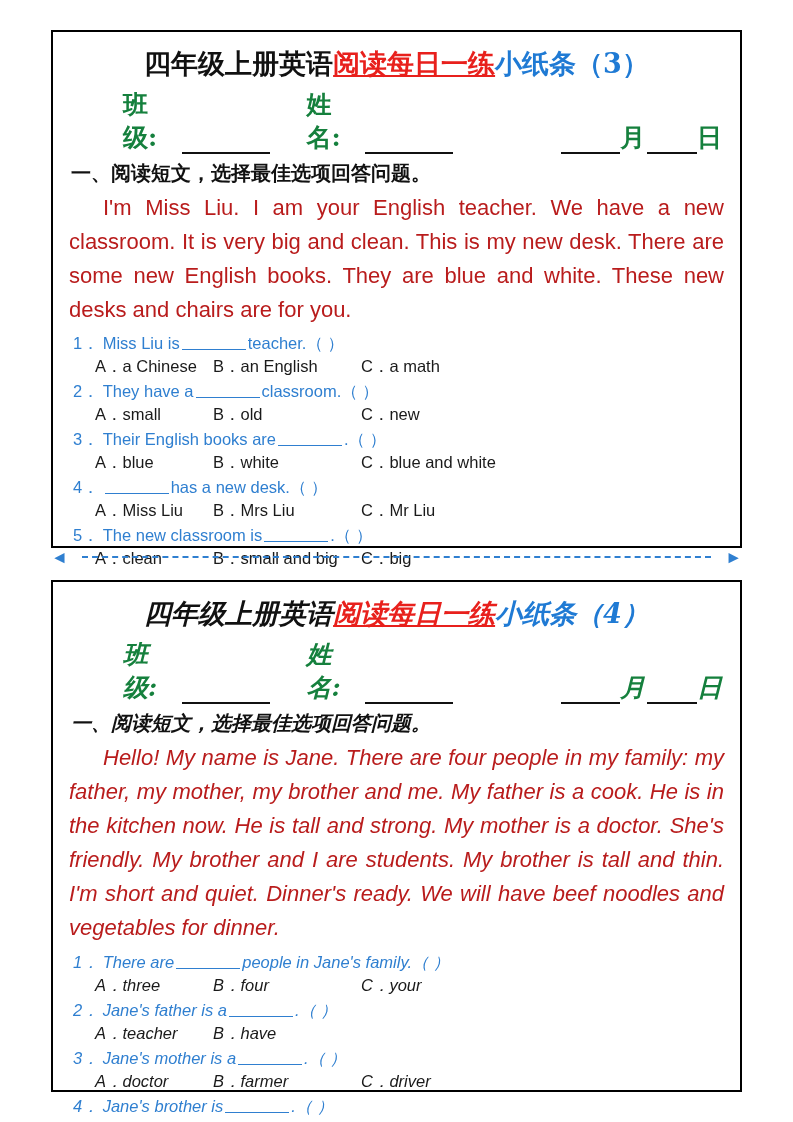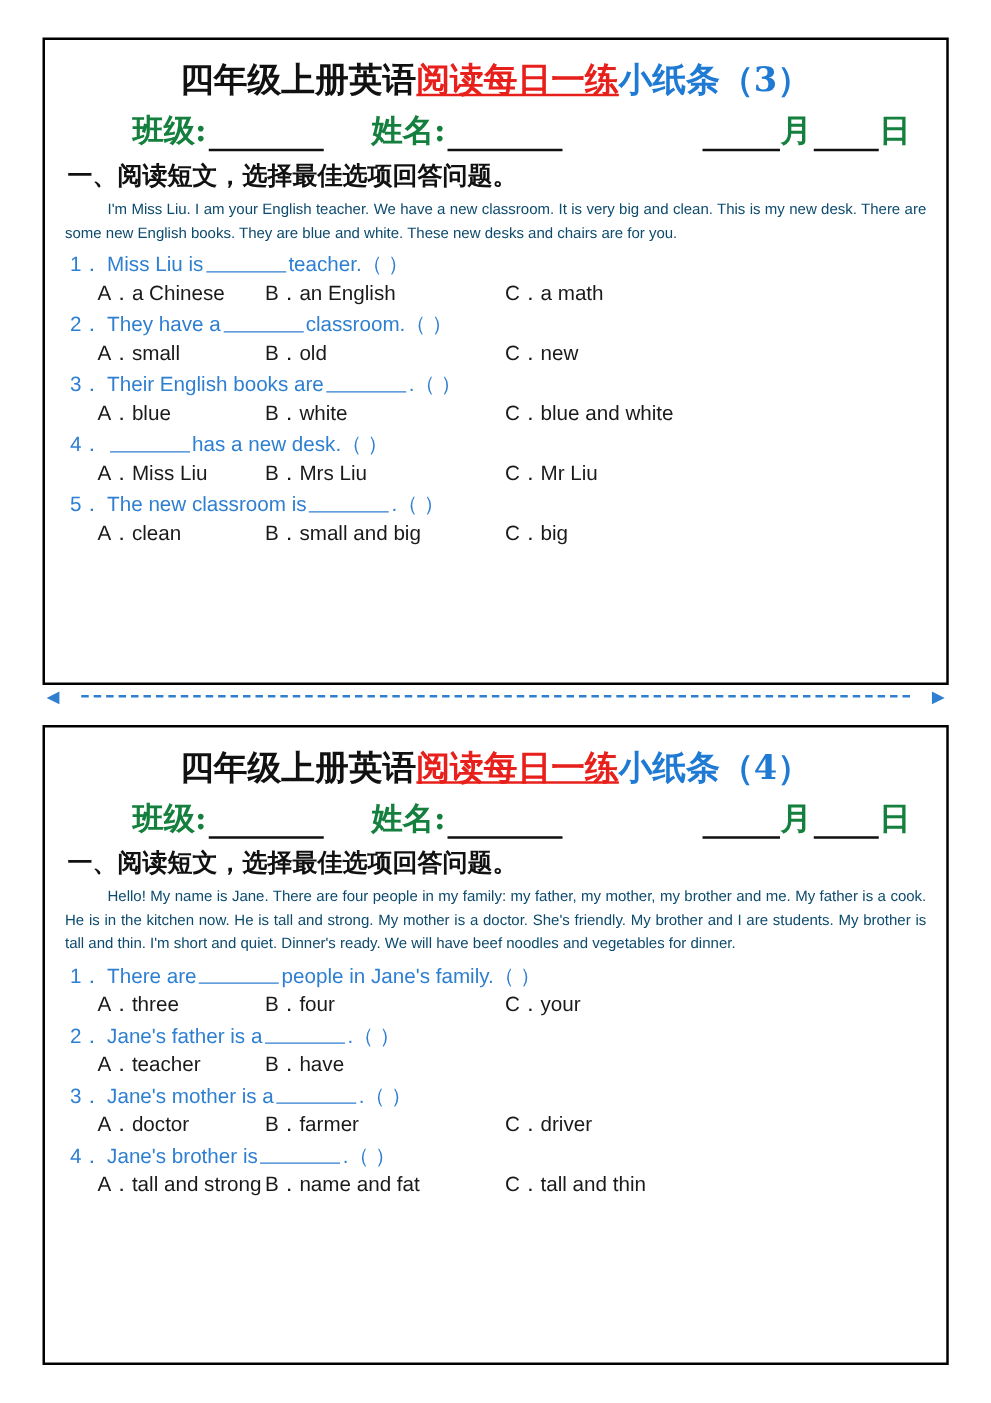--- a/index.html
+++ b/index.html
@@ -12,33 +12,33 @@
     height: 1122px;
     font-family: "Liberation Sans", sans-serif;
     color: #1a1a1a;
     position: relative;
     overflow: hidden;
   }
   .page {
     width: 793px;
     height: 1122px;
     box-sizing: border-box;
-    padding: 30px 34px;
+    padding: 30px 51px;
     display: flex;
     flex-direction: column;
     gap: 0px;
   }
   .card {
     border: 2px solid #000;
     box-sizing: border-box;
     padding: 10px 16px 12px 16px;
     background: #fff;
   }
   .card-1 { height: 518px; }
-  .card-2 { height: 512px; margin-top: 14px; }
+  .card-2 { height: 512px; margin-top: 14px; font-style: italic; }
 
   
   .title {
     text-align: center;
     font-family: "DejaVu Serif", serif;
     font-weight: bold;
     font-size: 27px;
     letter-spacing: 0px;
     white-space: nowrap;
     margin: 4px 0 4px 0;
@@ -75,23 +75,23 @@
   .section-head {
     font-family: "DejaVu Serif", serif;
     font-weight: bold;
     font-size: 20px;
     color: #111;
     margin: 6px 0 4px 2px;
   }
 
   
   .passage {
-    font-size: 12px;
+    font-size: 22px;
     line-height: 1.55;
-    color: #0c4a6e;
+    color: #b91c1c;
     text-align: justify;
     margin: 0 0 6px 0;
     text-indent: 34px;
   }
 
   
   .q {
     color: #2f7fd0;
     font-size: 16.5px;
     margin: 3px 0 0 4px;
@@ -105,26 +105,25 @@
     width: 64px;
     vertical-align: -1px;
     margin: 0 2px;
   }
   .opts {
     display: flex;
     font-size: 16.5px;
     color: #1a1a1a;
     margin: 1px 0 2px 0;
     padding-left: 26px;
-    gap: 16px;
   }
   .opt { white-space: nowrap; }
   .opt-a { width: 118px; }
   .opt-b { width: 148px; }
-  .opt-c { width: 170px; margin-left: 28px; }
+  .opt-c { width: 170px; }
 
   
   .divider {
     position: relative;
     height: 18px;
     display: flex;
     align-items: center;
     margin: 0;
   }
   .divider .line {

